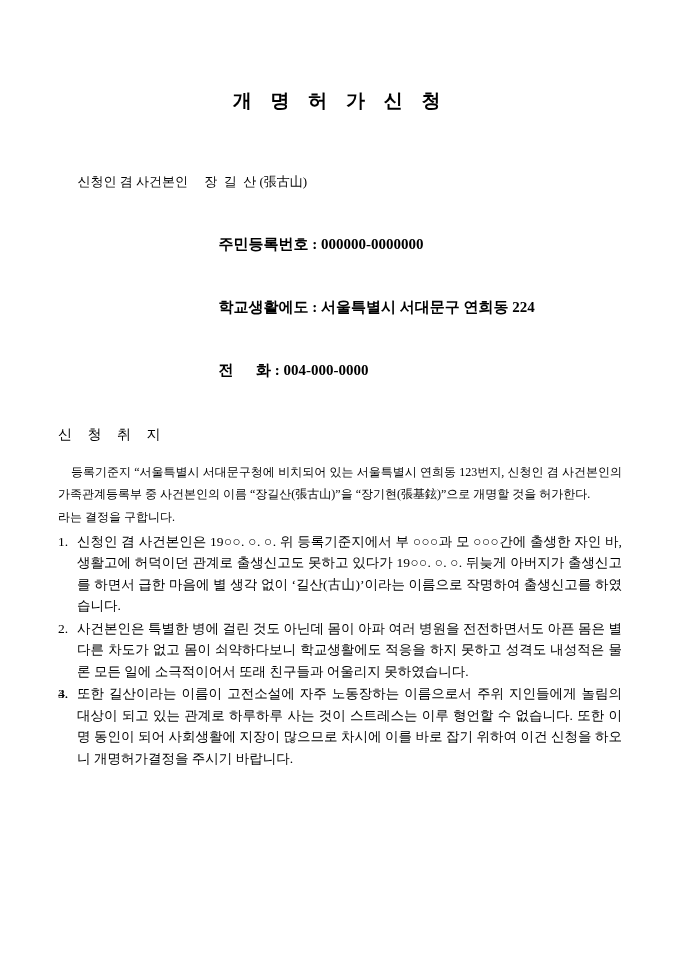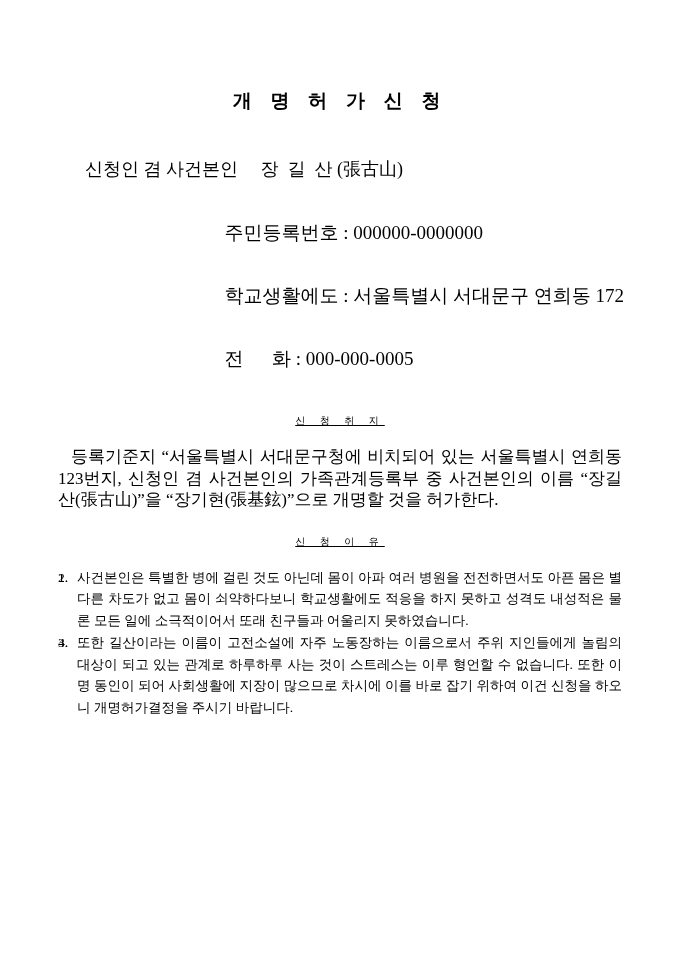--- a/index.html
+++ b/index.html
@@ -20,49 +20,48 @@
     height: 962px;
     box-sizing: border-box;
     padding: 80px 58px 40px 58px;
     position: relative;
   }
   .doc-title {
     text-align: center;
     font-size: 19px;
     font-weight: bold;
     letter-spacing: 7px;
-    margin: 8px 0 24px 0;
+    margin: 8px 0 36px 0;
   }
   .applicant-block {
     margin-bottom: 4px;
   }
   .applicant-line {
-    font-size: 18px;
+    font-size: 13px;
     line-height: 21px;
     white-space: pre;
   }
   .applicant-line .label {
     display: inline-block;
   }
   .ind-row {
-    font-size: 19px;
+    font-size: 15px;
     line-height: 21px;
     white-space: pre;
     padding-left: 138px;
+    font-weight: bold;
   }
   .section-heading {
-    text-align: center;
-    font-size: 10px;
+    font-size: 14px;
     letter-spacing: 6px;
     margin: 24px 0 18px 0;
     font-weight: normal;
-    text-decoration: underline;
   }
   .para {
-    font-size: 17px;
+    font-size: 12px;
     line-height: 21.5px;
     text-align: justify;
     text-justify: inter-ideograph;
     text-indent: 13px;
     margin: 0 0 2px 0;
   }
   .para-noindent {
     text-indent: 0;
   }
   .reasons {
@@ -94,33 +93,33 @@
 
   <div class="applicant-block">
     <div class="applicant-line">
       <span class="label">신청인 겸 사건본인</span><span>     </span><span>장  길  산 (張古山)</span>
     </div>
 
     <div class="ind-row">
       <span>주민등록번호 :</span><span> </span><span>000000-0000000</span>
     </div>
     <div class="ind-row">
-      <span>학교생활에도 :</span><span> </span><span>서울특별시 서대문구 연희동 172</span>
+      <span>학교생활에도 :</span><span> </span><span>서울특별시 서대문구 연희동 224</span>
     </div>
     <div class="ind-row">
-      <span>전      화 :</span><span> </span><span>000-000-0005</span>
+      <span>전      화 :</span><span> </span><span>004-000-0000</span>
     </div>
   </div>
 
   <div class="section-heading">신 청 취 지</div>
 
   <p class="para">등록기준지 “서울특별시 서대문구청에 비치되어 있는 서울특별시 연희동 123번지, 신청인 겸 사건본인의 가족관계등록부 중 사건본인의 이름 “장길산(張古山)”을 “장기현(張基鉉)”으로 개명할 것을 허가한다.</p>
+  <p class="para para-noindent">라는 결정을 구합니다.</p>
 
-  <div class="section-heading">신 청 이 유</div>
 
   <ol class="reasons">
-    <li><span class="num">1.</span></li>
+    <li><span class="num">1.</span><span>신청인 겸 사건본인은 19○○. ○. ○. 위 등록기준지에서 부 ○○○과 모 ○○○간에 출생한 자인 바, 생활고에 허덕이던 관계로 출생신고도 못하고 있다가 19○○. ○. ○. 뒤늦게 아버지가 출생신고를 하면서 급한 마음에 별 생각 없이 ‘길산(古山)’이라는 이름으로 작명하여 출생신고를 하였습니다.</span></li>
     <li><span class="num">2.</span><span>사건본인은 특별한 병에 걸린 것도 아닌데 몸이 아파 여러 병원을 전전하면서도 아픈 몸은 별다른 차도가 없고 몸이 쇠약하다보니 학교생활에도 적응을 하지 못하고 성격도 내성적은 물론 모든 일에 소극적이어서 또래 친구들과 어울리지 못하였습니다.</span></li>
     <li><span class="num">3.</span></li>
     <li><span class="num">4.</span><span>또한 길산이라는 이름이 고전소설에 자주 노동장하는 이름으로서 주위 지인들에게 놀림의 대상이 되고 있는 관계로 하루하루 사는 것이 스트레스는 이루 형언할 수 없습니다. 또한 이명 동인이 되어 사회생활에 지장이 많으므로 차시에 이를 바로 잡기 위하여 이건 신청을 하오니 개명허가결정을 주시기 바랍니다.</span></li>
   </ol>
 
 </div>
 
 </body></html>

